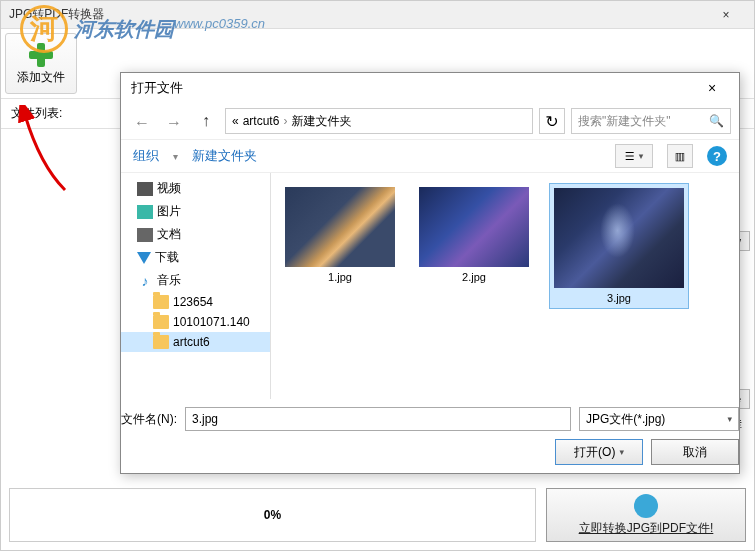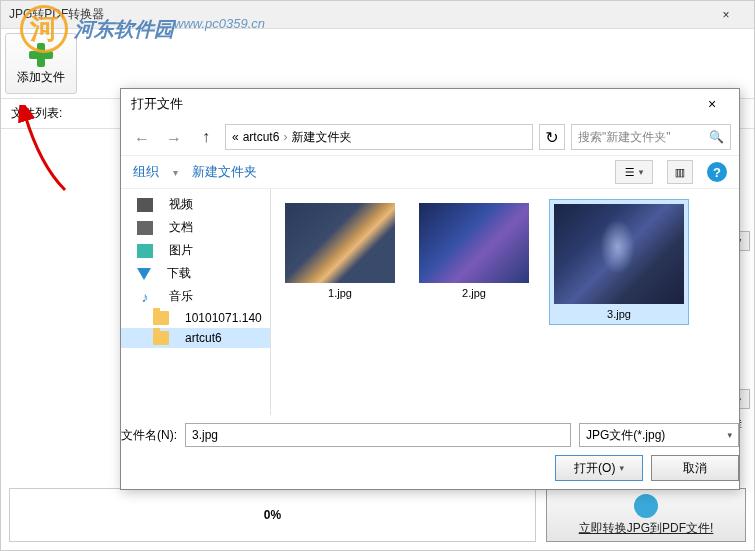--- a/index.html
+++ b/index.html
@@ -31,21 +31,21 @@
 .right-side-btn { position: absolute; right: 4px; border: 1px solid #bbb; background: #f4f4f4; font-size: 11px; padding: 3px 8px; }
 
 
 .watermark { position: absolute; top: 5px; left: 20px; z-index: 2; opacity: 0.9; pointer-events: none; display: flex; align-items: center; gap: 6px; }
 .wm-logo { width: 48px; height: 48px; border-radius: 50%; border: 3px solid #f5a623; position: relative; display: flex; align-items: center; justify-content: center; color: #f5a623; font-size: 28px; font-weight: bold; }
 .wm-text { display: flex; flex-direction: row; }
 .wm-main { font-size: 20px; font-weight: bold; color: #4a7fb8; font-style: italic; }
 .wm-url { font-size: 13px; color: #5a8fc0; font-style: italic; }
 
 
-.dialog { position: absolute; top: 88px; left: 120px; width: 620px; height: 402px; background: #fff; border: 1px solid #888; box-shadow: 2px 2px 12px rgba(0,0,0,0.25); z-index: 10; display: flex; flex-direction: column; }
+.dialog { position: absolute; top: 72px; left: 120px; width: 620px; height: 402px; background: #fff; border: 1px solid #888; box-shadow: 2px 2px 12px rgba(0,0,0,0.25); z-index: 10; display: flex; flex-direction: column; }
 .dlg-titlebar { height: 30px; display: flex; align-items: center; padding: 0 10px; font-size: 13px; }
 .dlg-title { flex: 1; }
 .dlg-close { width: 34px; height: 24px; display: flex; align-items: center; justify-content: center; cursor: pointer; font-size: 14px; }
 
 .dlg-nav { height: 36px; display: flex; align-items: center; padding: 0 8px; gap: 6px; }
 .nav-arrow { width: 26px; height: 26px; border: 1px solid transparent; display: flex; align-items: center; justify-content: center; color: #888; cursor: pointer; }
 .nav-arrow.enabled { color: #333; }
 .breadcrumb { flex: 1; height: 26px; border: 1px solid #ccc; display: flex; align-items: center; padding: 0 6px; font-size: 12px; gap: 4px; }
 .bc-sep { color: #888; }
 .refresh-btn { width: 26px; height: 26px; border: 1px solid #ccc; display: flex; align-items: center; justify-content: center; cursor: pointer; }
@@ -53,21 +53,21 @@
 .search-box span:first-child { flex: 1; }
 
 .dlg-tools { height: 34px; display: flex; align-items: center; padding: 0 12px; gap: 14px; border-top: 1px solid #eee; border-bottom: 1px solid #eee; font-size: 13px; }
 .tools-link { color: #1e6fbf; cursor: pointer; }
 .tools-spacer { flex: 1; }
 .view-btn { width: 38px; height: 24px; border: 1px solid #ccc; background: #f4f4f4; display: flex; align-items: center; justify-content: center; cursor: pointer; font-size: 11px; }
 .help-btn { width: 20px; height: 20px; border-radius: 50%; background: #1e98d8; color: #fff; display: flex; align-items: center; justify-content: center; font-size: 13px; font-weight: bold; cursor: pointer; }
 
 .dlg-body { flex: 1; display: flex; overflow: hidden; }
 .sidebar { width: 150px; border-right: 1px solid #e0e0e0; padding: 4px 0; overflow: hidden; }
-.sb-item { display: flex; align-items: center; gap: 16px; padding: 3px 8px 3px 16px; font-size: 12px; cursor: pointer; }
+.sb-item { display: flex; align-items: center; gap: 4px; padding: 3px 8px 3px 16px; font-size: 12px; cursor: pointer; }
 .sb-item.indent1 { padding-left: 32px; }
 .sb-item.selected { background: #cde8ff; }
 .sb-icon { width: 16px; height: 14px; display: inline-block; }
 .ico-folder { background: #f7c65c; border-radius: 1px; position: relative; }
 .ico-folder::before { content: ""; position: absolute; top: -3px; left: 0; width: 7px; height: 3px; background: #f7c65c; border-radius: 1px 1px 0 0; }
 .ico-vid { background: #555; }
 .ico-pic { background: #3ab8a8; }
 .ico-doc { background: #666; }
 .ico-dl { width: 0; height: 0; border-left: 7px solid transparent; border-right: 7px solid transparent; border-top: 12px solid #2a8ad0; }
 .ico-music { color: #2a8ad0; font-size: 14px; display: flex; align-items: center; justify-content: center; }
@@ -184,34 +184,38 @@
     <div class="help-btn">?</div>
   </div>
 
   <div class="dlg-body">
     <div class="sidebar">
       <div class="sb-item">
           <span class="sb-icon ico-vid"></span>
           <span>视频</span>
         </div>
       <div class="sb-item">
+          <span class="sb-icon ico-pic"></span>
+          <span>图片</span>
+        </div>
+      <div class="sb-item">
           <span class="sb-icon ico-doc"></span>
           <span>文档</span>
         </div>
       <div class="sb-item">
-          <span class="sb-icon ico-pic"></span>
-          <span>图片</span>
-        </div>
-      <div class="sb-item">
           <span class="sb-icon ico-dl"></span>
           <span>下载</span>
         </div>
       <div class="sb-item">
           <span class="sb-icon ico-music">♪</span>
           <span>音乐</span>
+        </div>
+      <div class="sb-item indent1">
+          <span class="sb-icon ico-folder"></span>
+          <span>123654</span>
         </div>
       <div class="sb-item indent1">
           <span class="sb-icon ico-folder"></span>
           <span>10101071.140</span>
         </div>
       <div class="sb-item indent1 selected">
           <span class="sb-icon ico-folder"></span>
           <span>artcut6</span>
         </div>
     </div>

